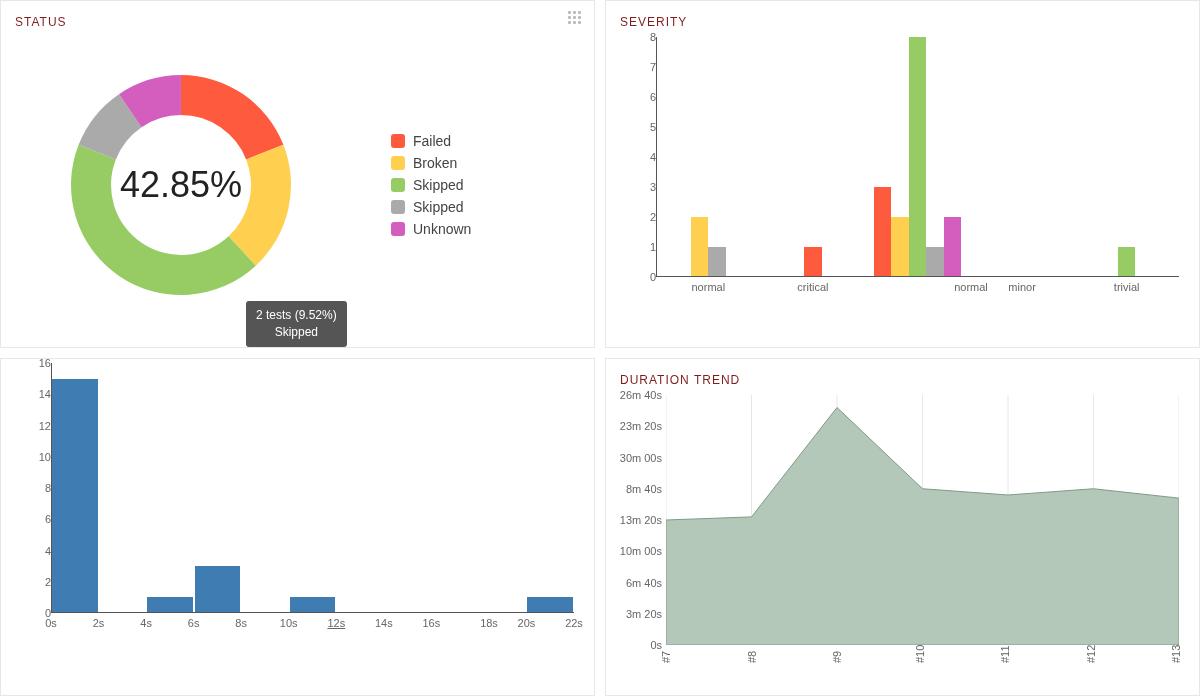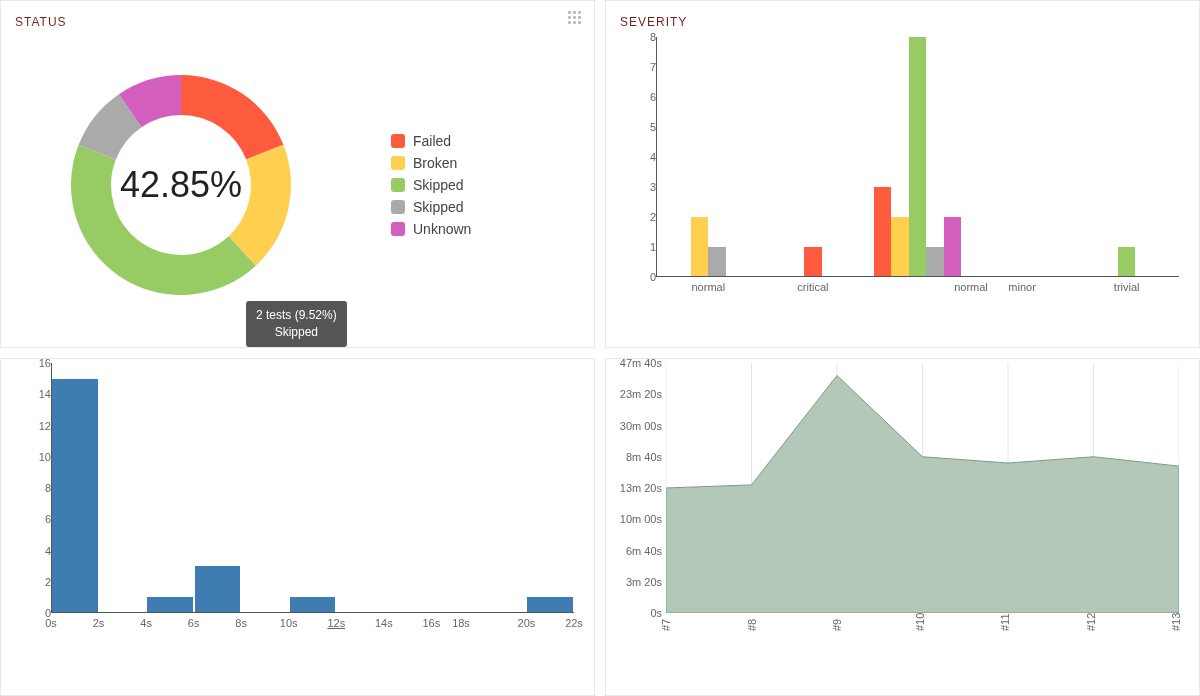--- a/index.html
+++ b/index.html
@@ -211,39 +211,40 @@
       <div class="x-axis" id="dur-x">
           <div class="x-tick" style="left: 0px;">0s</div>
           <div class="x-tick" style="left: 47.5455px;">2s</div>
           <div class="x-tick" style="left: 95.0909px;">4s</div>
           <div class="x-tick" style="left: 142.636px;">6s</div>
           <div class="x-tick" style="left: 190.182px;">8s</div>
           <div class="x-tick" style="left: 237.727px;">10s</div>
           <div class="x-tick" style="left: 285.273px; text-decoration: underline;">12s</div>
           <div class="x-tick" style="left: 332.818px;">14s</div>
           <div class="x-tick" style="left: 380.364px;">16s</div>
-          <div class="x-tick" style="left: 410px;">18s</div>
+          <div class="x-tick" style="left: 438px;">18s</div>
           <div class="x-tick" style="left: 475.455px;">20s</div>
           <div class="x-tick" style="left: 523px;">22s</div>
         </div>
     </div>
   </div>
 
   <div class="panel">
+    <div class="panel-title">DURATION TREND</div>
     <div class="chart-area short" id="trend-chart" style="margin-left:60px;">
       <div class="y-axis" id="trend-y" style="left:-50px; width:46px;">
           <div class="y-tick" style="width: 46px; bottom: 0px; transform: translateY(50%);">0s</div>
           <div class="y-tick" style="width: 46px; bottom: 31.25px; transform: translateY(50%);">3m 20s</div>
           <div class="y-tick" style="width: 46px; bottom: 62.5px; transform: translateY(50%);">6m 40s</div>
           <div class="y-tick" style="width: 46px; bottom: 93.75px; transform: translateY(50%);">10m 00s</div>
           <div class="y-tick" style="width: 46px; bottom: 125px; transform: translateY(50%);">13m 20s</div>
           <div class="y-tick" style="width: 46px; bottom: 156.25px; transform: translateY(50%);">8m 40s</div>
           <div class="y-tick" style="width: 46px; bottom: 187.5px; transform: translateY(50%);">30m 00s</div>
           <div class="y-tick" style="width: 46px; bottom: 218.75px; transform: translateY(50%);">23m 20s</div>
-          <div class="y-tick" style="width: 46px; bottom: 250px; transform: translateY(50%);">47m 40s</div>
+          <div class="y-tick" style="width: 46px; bottom: 250px; transform: translateY(50%);">26m 40s</div>
         </div>
       <svg id="trend-svg" style="position:absolute;left:0;top:0;" width="513" height="250">
           <g class="area-grid">
             <line x1="0" x2="0" y1="0" y2="250"></line>
             <line x1="85.5" x2="85.5" y1="0" y2="250"></line>
             <line x1="171" x2="171" y1="0" y2="250"></line>
             <line x1="256.5" x2="256.5" y1="0" y2="250"></line>
             <line x1="342" x2="342" y1="0" y2="250"></line>
             <line x1="427.5" x2="427.5" y1="0" y2="250"></line>
             <line x1="513" x2="513" y1="0" y2="250"></line>

